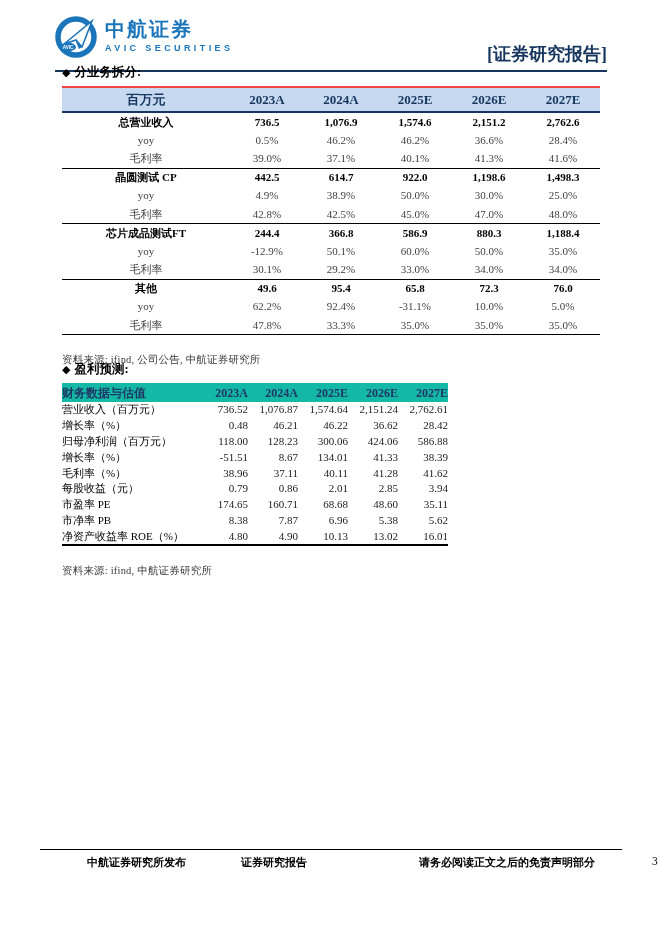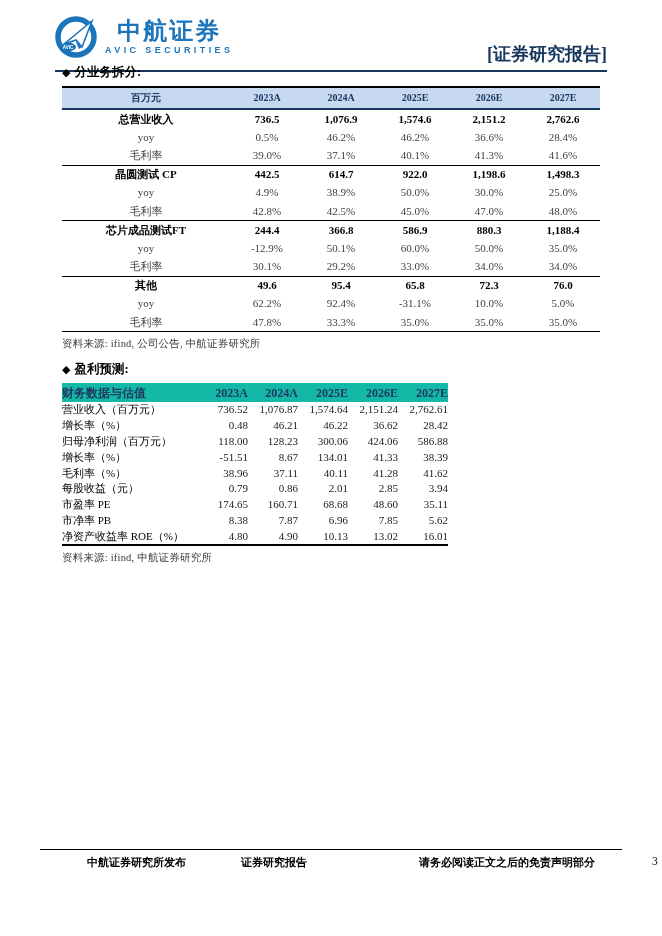--- a/index.html
+++ b/index.html
@@ -5,38 +5,38 @@
   html,body{margin:0;padding:0;background:#e8e8e8;}
   .page{
     position:relative;width:662px;height:936px;background:#ffffff;margin:0 auto;
     font-family:"Liberation Serif","DejaVu Serif",serif;color:#000;overflow:hidden;
   }
   
   .hdr{position:absolute;left:55px;right:55px;top:16px;height:50px;display:flex;align-items:flex-start;}
   .logo{display:flex;align-items:center;gap:8px;}
   .emblem{width:42px;height:42px;flex:0 0 auto;}
   .logo-text{display:flex;flex-direction:column;line-height:1;}
-  .logo-cn{font-family:Liberation Sans, sans-serif;font-weight:bold;
-    font-size:24px;color:#1b75bb;letter-spacing:2px;text-align:center;}
+  .logo-cn{font-family:Liberation Mono, monospace;font-weight:bold;
+    font-size:20px;color:#1b75bb;letter-spacing:2px;}
   .logo-en{font-family:"Liberation Sans","DejaVu Sans",sans-serif;font-weight:bold;
     font-size:9px;color:#1b75bb;letter-spacing:3.4px;margin-top:3px;}
   .report-tag{margin-left:auto;align-self:flex-end;font-weight:bold;font-size:18px;color:#17365d;}
   .header-rule{position:absolute;left:55px;right:55px;top:70px;border-top:2px solid #17365d;height:0;}
   
   .sec{position:absolute;}
   .sec1{left:62px;top:65px;width:538px;}
   .sec2{left:62px;top:362px;width:386px;}
   .section-title{font-size:12.5px;font-weight:bold;color:#000;line-height:1.2;}
   .diamond{font-size:11px;margin-right:4px;}
-  .source{font-size:10.5px;color:#3a3a3a;margin-top:5px;letter-spacing:.2px;}
+  .source{font-size:10.5px;color:#3a3a3a;margin-top:18px;letter-spacing:.2px;}
   
   table{border-collapse:collapse;width:100%;table-layout:fixed;}
   .t1{margin-top:6px;font-size:11px;line-height:1;}
   .t1 thead th{background:#c6d9f1;color:#17365d;font-weight:bold;text-align:center;
-    padding:5px 4px;border-top:2px solid #000000;border-bottom:2px solid #17365d;font-size:10px;}
+    padding:5px 4px;border-top:2px solid #ef4444;border-bottom:2px solid #17365d;font-size:13px;}
   .t1 td{text-align:center;padding:3.6px 0;color:#3f3f3f;}
   .t1 tr.bold td{font-weight:bold;color:#000;}
   .t1 tr.sep td{border-top:1.5px solid #000;}
   .t1 tbody tr:last-child td{border-bottom:1.5px solid #000;}
   
   .t2{margin-top:6px;font-size:11px;line-height:1;}
   .t2 thead th{background:#14b8a6;color:#1f3864;font-weight:bold;text-align:right;
     padding:3.5px 0;font-size:12px;}
   .t2 thead th.lbl{text-align:left;}
   .t2 td{text-align:right;padding:2.4px 0;color:#1a1a1a;}
@@ -273,21 +273,21 @@
             <td>160.71</td>
             <td>68.68</td>
             <td>48.60</td>
             <td>35.11</td>
           </tr>
           <tr>
             <td class="lbl">市净率 PB</td>
             <td>8.38</td>
             <td>7.87</td>
             <td>6.96</td>
-            <td>7.85</td>
+            <td>5.38</td>
             <td>5.62</td>
           </tr>
           <tr>
             <td class="lbl">净资产收益率 ROE（%）</td>
             <td>4.80</td>
             <td>4.90</td>
             <td>10.13</td>
             <td>13.02</td>
             <td>16.01</td>
           </tr>

